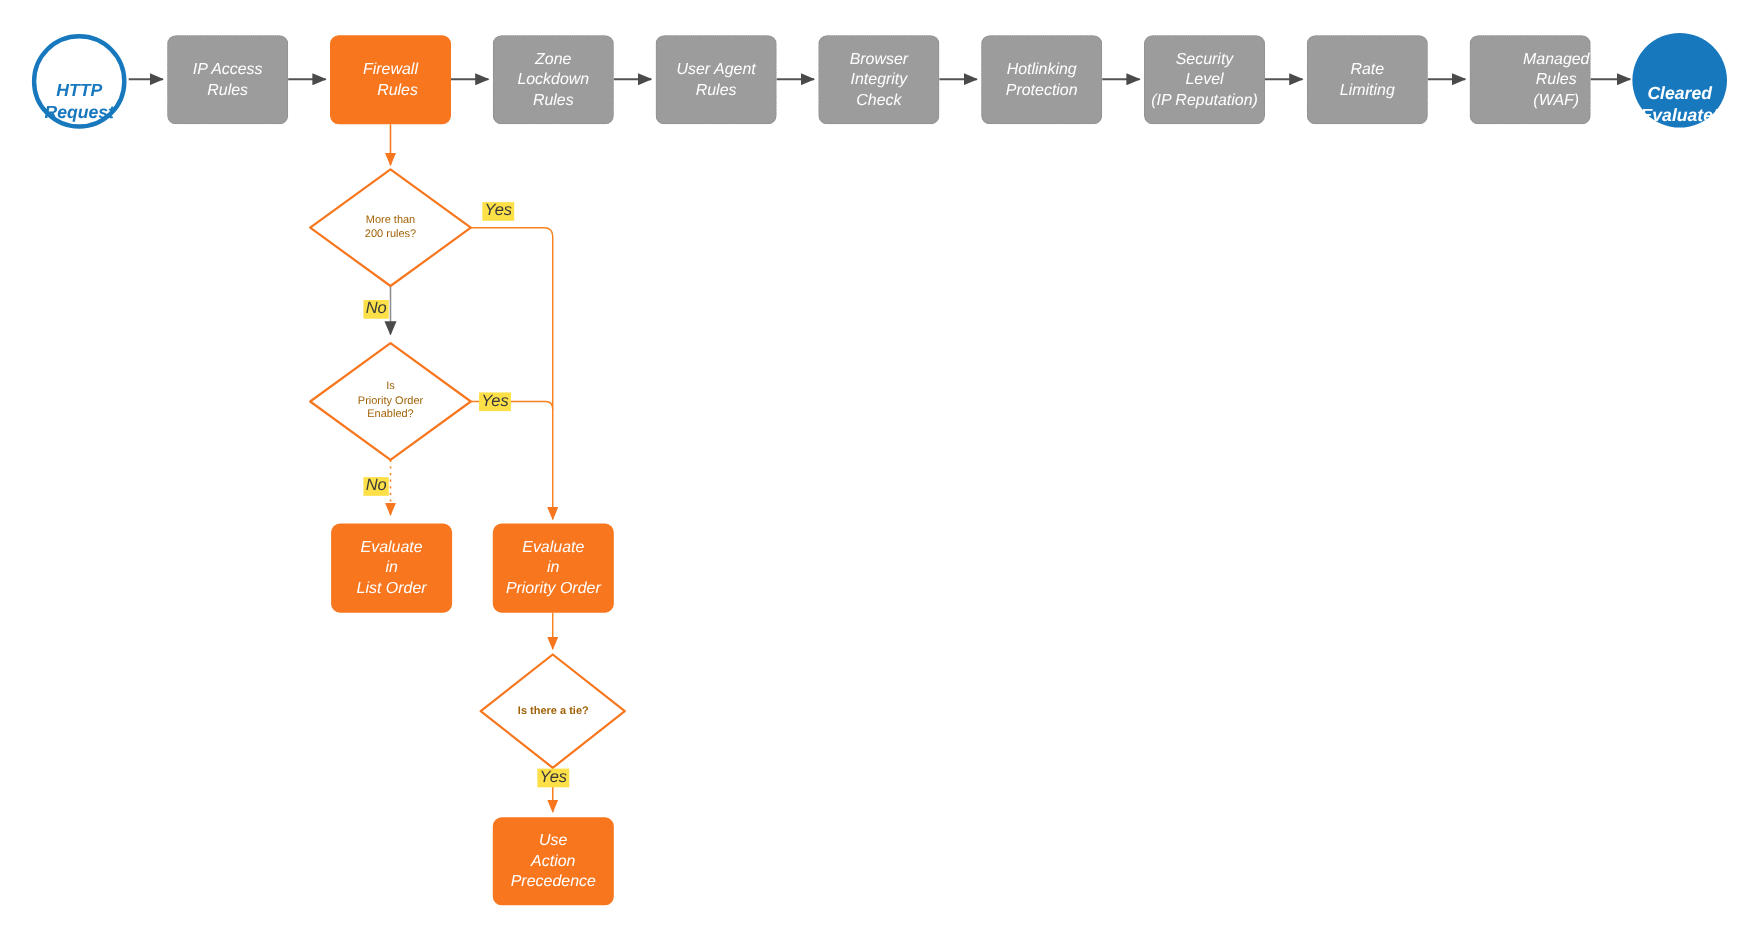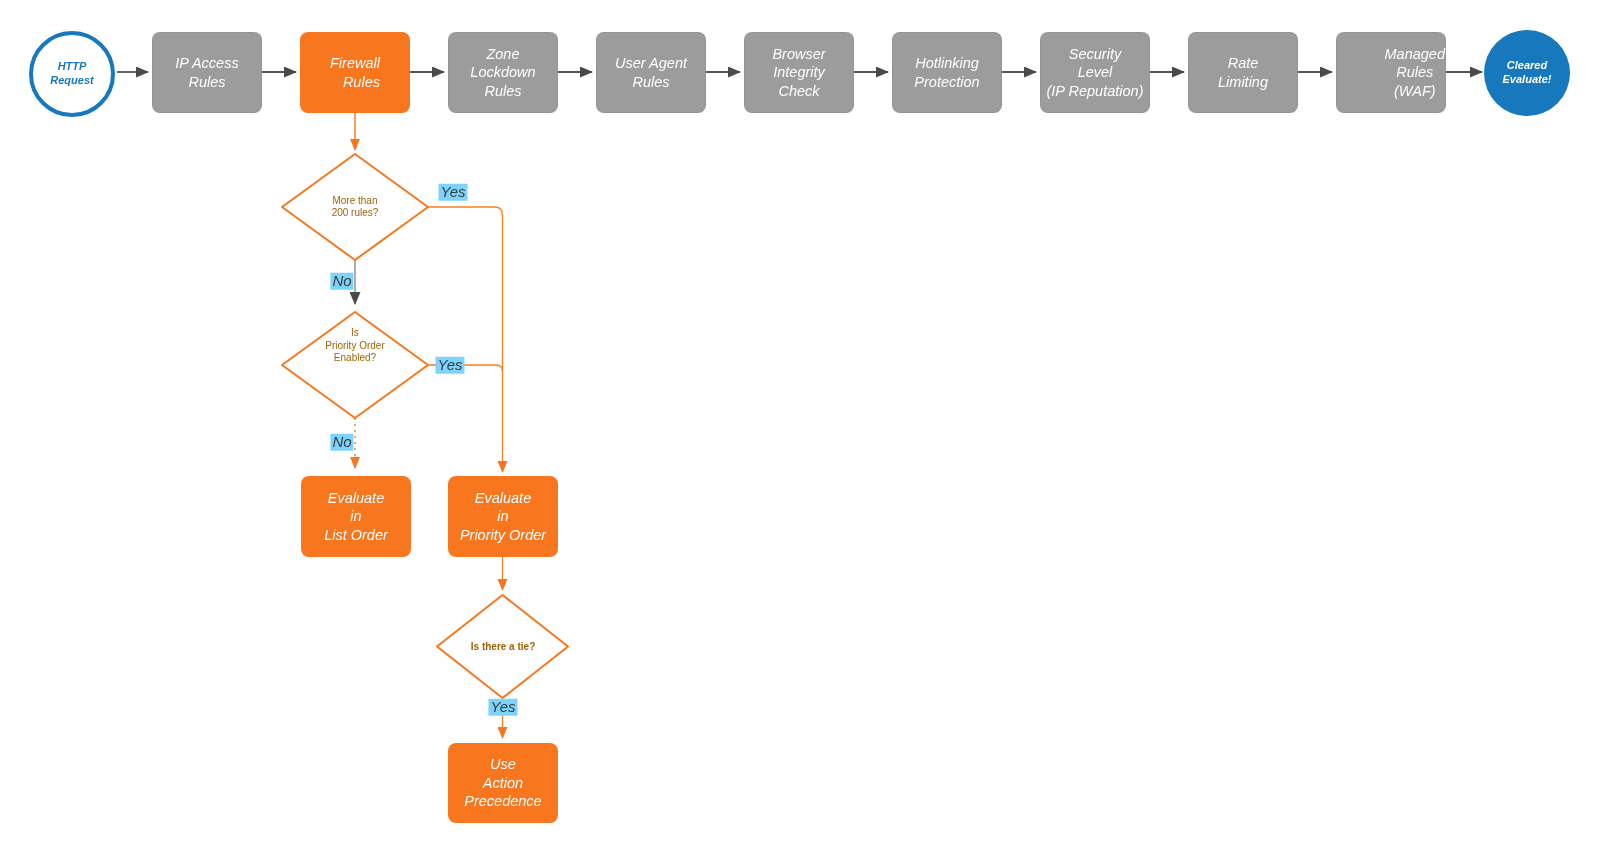--- a/index.html
+++ b/index.html
@@ -29,38 +29,39 @@
     font-style: italic;
     font-size: 14.5px;
     line-height: 1.28;
   }
   .step.gray   { background: #9C9C9C; border: 1px dotted #8A8A8A; }
   .step.orange { background: #F7761E; }
   .circle {
     border-radius: 50%;
     font-weight: bold;
     font-style: italic;
-    font-size: 11px;
+    font-size: 16px;
     line-height: 1.25;
+    align-items: flex-end;
   }
   .circle.start { width: 86px; height: 86px; border: 4px solid #1778BE; color: #1778BE; background: #ffffff; }
   .circle.end   { width: 86px; height: 86px; background: #1778BE; color: #ffffff; }
   .dtext {
     color: #a16207;
     font-size: 10px;
     line-height: 1.25;
     font-style: normal;
   }
   .edgelabel {
     position: absolute;
     transform: translate(-50%, -50%);
     font-style: italic;
     font-size: 15px;
     color: #3A3A3A;
-    background: #7dd3fc;
+    background: #fde047;
     padding: 0 2px;
     line-height: 1.1;
   }
 </style>
 </head>
 <body>
 
 <div class="canvas">
 
   <svg class="layer" width="1600" height="858" viewBox="0 0 1600 858">
@@ -158,21 +159,21 @@
 
   <div class="node circle end" style="left:1484px; top:30px;">
     <span>Cleared
 Evaluate!</span>
   </div>
 
   <div class="node dtext" style="left:285px; top:177px; width:140px; height:60px;">
     <span>More than
 200 rules?</span>
   </div>
-  <div class="node dtext" style="left:285px; top:316px; width:140px; height:60px;">
+  <div class="node dtext" style="left:285px; top:335px; width:140px; height:60px;">
     <span>Is
 Priority Order
 Enabled?</span>
   </div>
   <div class="node dtext" style="left:433px; top:632px; width:140px; height:30px;font-weight:bold;">
     <span>Is there a tie?</span>
   </div>
 
   <div class="node step orange" style="left:301px; top:476px;">
     <span>Evaluate

